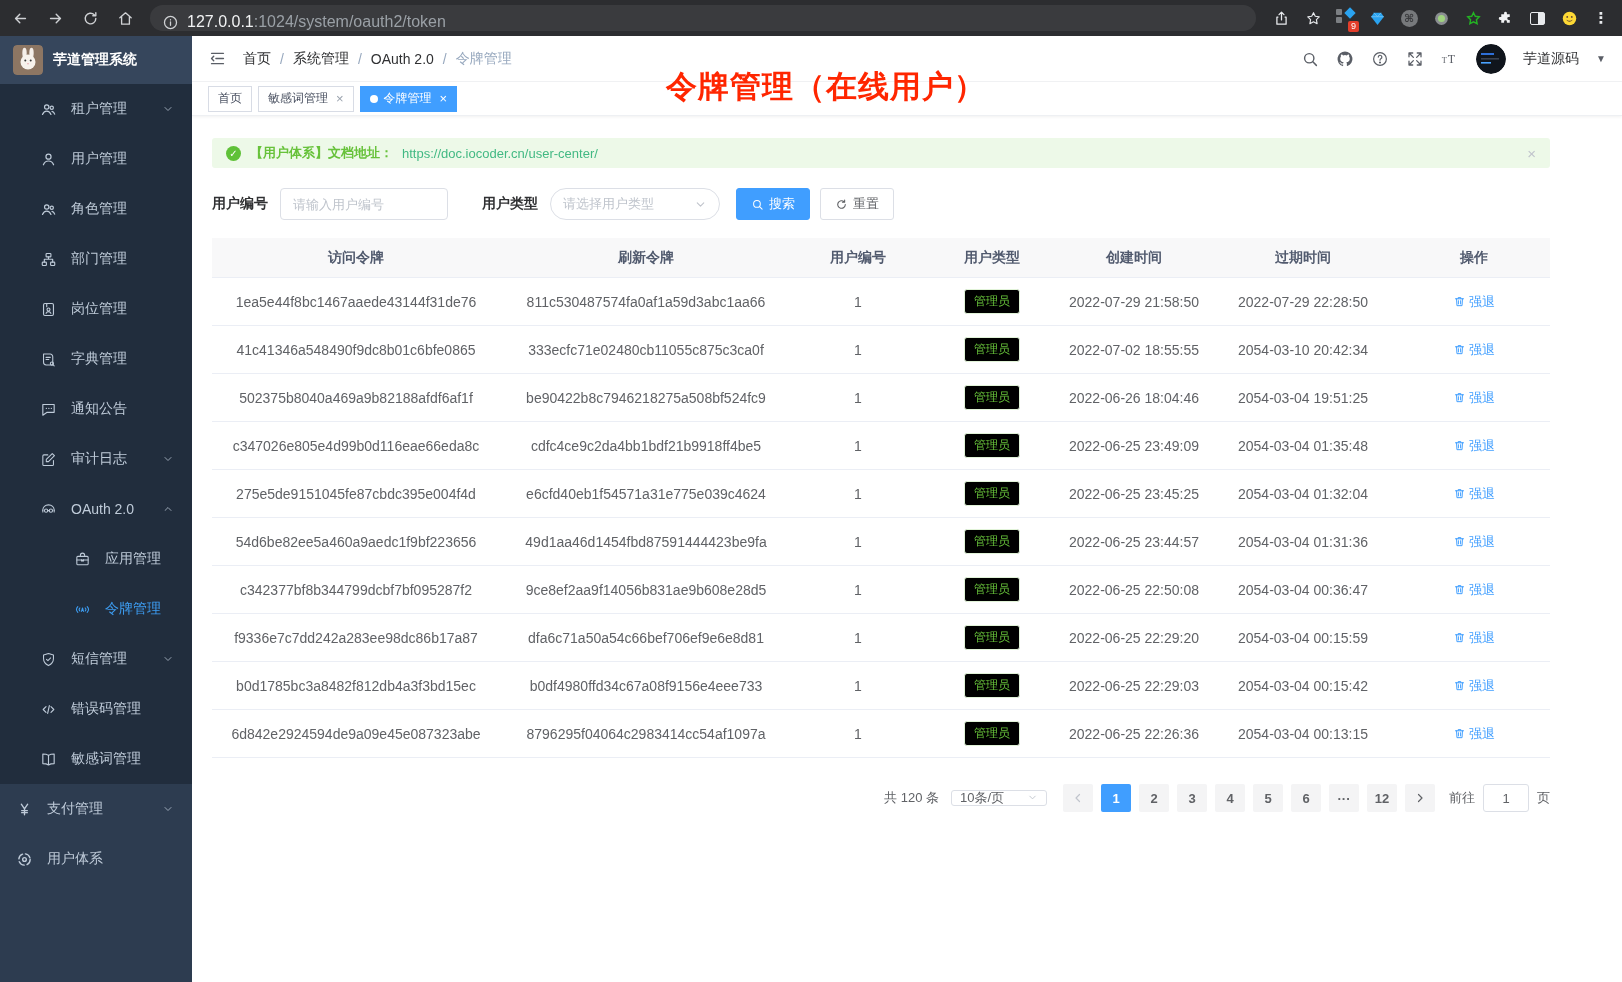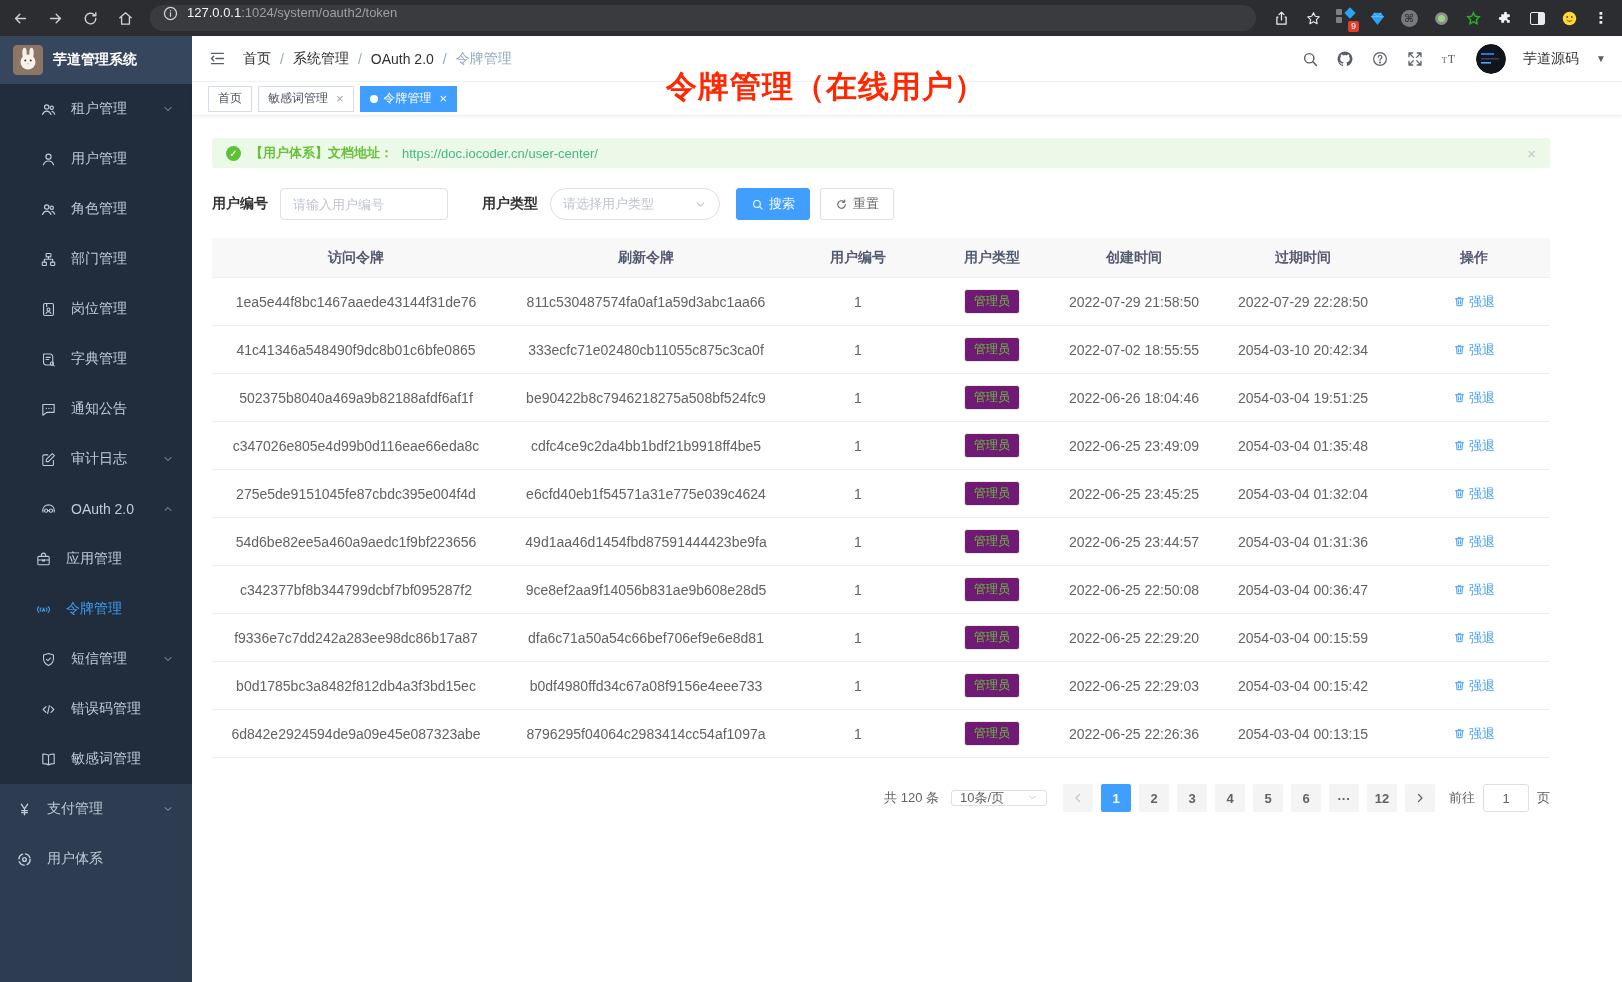--- a/index.html
+++ b/index.html
@@ -4,21 +4,21 @@
 <style>
 *{margin:0;padding:0;box-sizing:border-box}
 html,body{width:1622px;height:982px}
 body{font-family:"Liberation Sans","DejaVu Sans",sans-serif;background:#fff;position:relative;overflow:hidden;font-size:14px}
 
 
 .browser-bar{height:36px;background:#2c2d30;display:flex;align-items:center;padding:0 12px;gap:16px;color:#d3d5d8}
 .bnav{display:flex;align-items:center;gap:18px}
 .bicon svg{width:17px;height:17px;display:block}
 .bicon{color:#cfd1d4;display:flex;align-items:center}
-.urlpill{flex:1;height:26px;background:rgba(255,255,255,.07);border-radius:14px;display:flex;align-items:flex-start;padding:0 12px;gap:8px;color:#bdbfc3;font-size:13px}
+.urlpill{flex:1;height:26px;background:rgba(255,255,255,.07);border-radius:14px;display:flex;align-items:flex-end;padding:0 12px;gap:8px;color:#bdbfc3;font-size:16px}
 .url-host{color:#f1f2f3}
 .url-rest{color:#9aa0a6}
 .bext{display:flex;align-items:center;gap:14px}
 .ext-ic{position:relative;width:18px;height:18px;display:flex;align-items:center;justify-content:center}
 .ext-ic svg{width:17px;height:17px;display:block}
 .grid-sq{position:absolute;background:#7c7f83;width:6px;height:6px;border-radius:1px}
 .gem-d{position:absolute;right:0;top:0;width:8px;height:8px;background:#2aa3f0;transform:rotate(45deg)}
 .ext-badge{position:absolute;right:-5px;bottom:-5px;background:#e33e2b;color:#fff;font-size:9px;line-height:11px;min-width:11px;text-align:center;border-radius:2px;padding:0 1px}
 .circ{width:17px;height:17px;border-radius:50%;display:flex;align-items:center;justify-content:center}
 .split-sq{width:15px;height:13px;border:1.6px solid #e8eaed;border-radius:2px;position:relative}
@@ -28,21 +28,21 @@
 
 .sidebar{position:absolute;left:0;top:36px;width:192px;height:946px;background:#2d3c50;overflow:hidden}
 .logo{height:48px;background:#36465c;display:flex;align-items:center;padding-left:13px;gap:10px}
 .logo svg{width:30px;height:30px;border-radius:4px;display:block}
 .logo-title{color:#fff;font-size:14px;font-weight:bold}
 .menu-item{height:50px;display:flex;align-items:center;color:#bfcbd9;font-size:14px;cursor:pointer}
 .menu-item .ic{margin-right:14px;display:flex}
 .menu-item .ic svg{width:17px;height:17px}
 .menu-item.lv0{padding-left:16px}
 .menu-item.lv1{padding-left:40px;background:#212d3d}
-.menu-item.lv2{padding-left:35px;background:#212d3d}
+.menu-item.lv2{padding-left:74px;background:#212d3d}
 .menu-item.active{color:#3d9df2}
 .menu-item .arrow{margin-left:auto;margin-right:18px;opacity:.75}
 .menu-item .arrow svg{width:12px;height:12px}
 
 
 .main{position:absolute;left:192px;top:36px;width:1430px;height:946px;background:#fff}
 .navbar{height:46px;display:flex;align-items:center;padding:0 16px;border-bottom:1px solid #f2f3f5}
 .hamb{color:#5a5e66;display:flex;margin-right:16px;cursor:pointer}
 .hamb svg{width:19px;height:19px}
 .crumbs{display:flex;align-items:center;gap:9px;font-size:14px;color:#303133}
@@ -77,21 +77,21 @@
 .fselect svg{width:12px;height:12px;color:#c0c4cc}
 .gap{width:14px}
 .btn{height:32px;border-radius:3px;border:1px solid #dcdfe6;background:#fff;color:#606266;font-size:13px;display:inline-flex;align-items:center;gap:5px;padding:0 14px;cursor:pointer;font-family:inherit}
 .btn svg{width:13px;height:13px}
 .btn.primary{background:#409eff;border-color:#409eff;color:#fff;margin-left:6px}
 
 .tbl{width:1338px;margin-top:18px;font-size:14px}
 .thead,.trow{display:grid;grid-template-columns:288px 292px 132px 136px 148px 190px 152px;align-items:center;text-align:center}
 .thead{height:40px;background:#f8f8f9;color:#515a6e;font-weight:bold;border-bottom:1px solid #ebeef5}
 .trow{height:48px;border-bottom:1px solid #ebeef5;color:#606266}
-.tag-success{display:inline-block;padding:3px 9px;font-size:12px;color:#67c23a;background:#701a75;border:1px solid #e1f3d8;border-radius:3px}
+.tag-success{display:inline-block;padding:3px 9px;font-size:12px;color:#67c23a;background:#000000;border:1px solid #e1f3d8;border-radius:3px}
 .act-link{color:#409eff;font-size:13px;display:inline-flex;align-items:center;gap:3px;cursor:pointer;text-decoration:none;justify-self:center}
 .act-link svg{width:13px;height:13px}
 
 .pager{width:1338px;margin-top:26px;display:flex;align-items:center;justify-content:flex-end;color:#606266;font-size:13px}
 .ptotal{margin-right:12px}
 .psize{width:96px;height:16px;border:1px solid #dcdfe6;border-radius:3px;display:flex;align-items:center;justify-content:space-between;padding:0 8px;color:#606266;cursor:pointer;margin-right:12px;background:#fff}
 .psize svg{width:11px;height:11px;color:#c0c4cc}
 .pbtn{min-width:30px;height:28px;background:#f4f4f5;border-radius:2px;margin:0 4px;display:flex;align-items:center;justify-content:center;color:#606266;font-weight:bold;cursor:pointer;padding:0 4px}
 .pbtn svg{width:12px;height:12px}
 .pbtn.active{background:#409eff;color:#fff}

